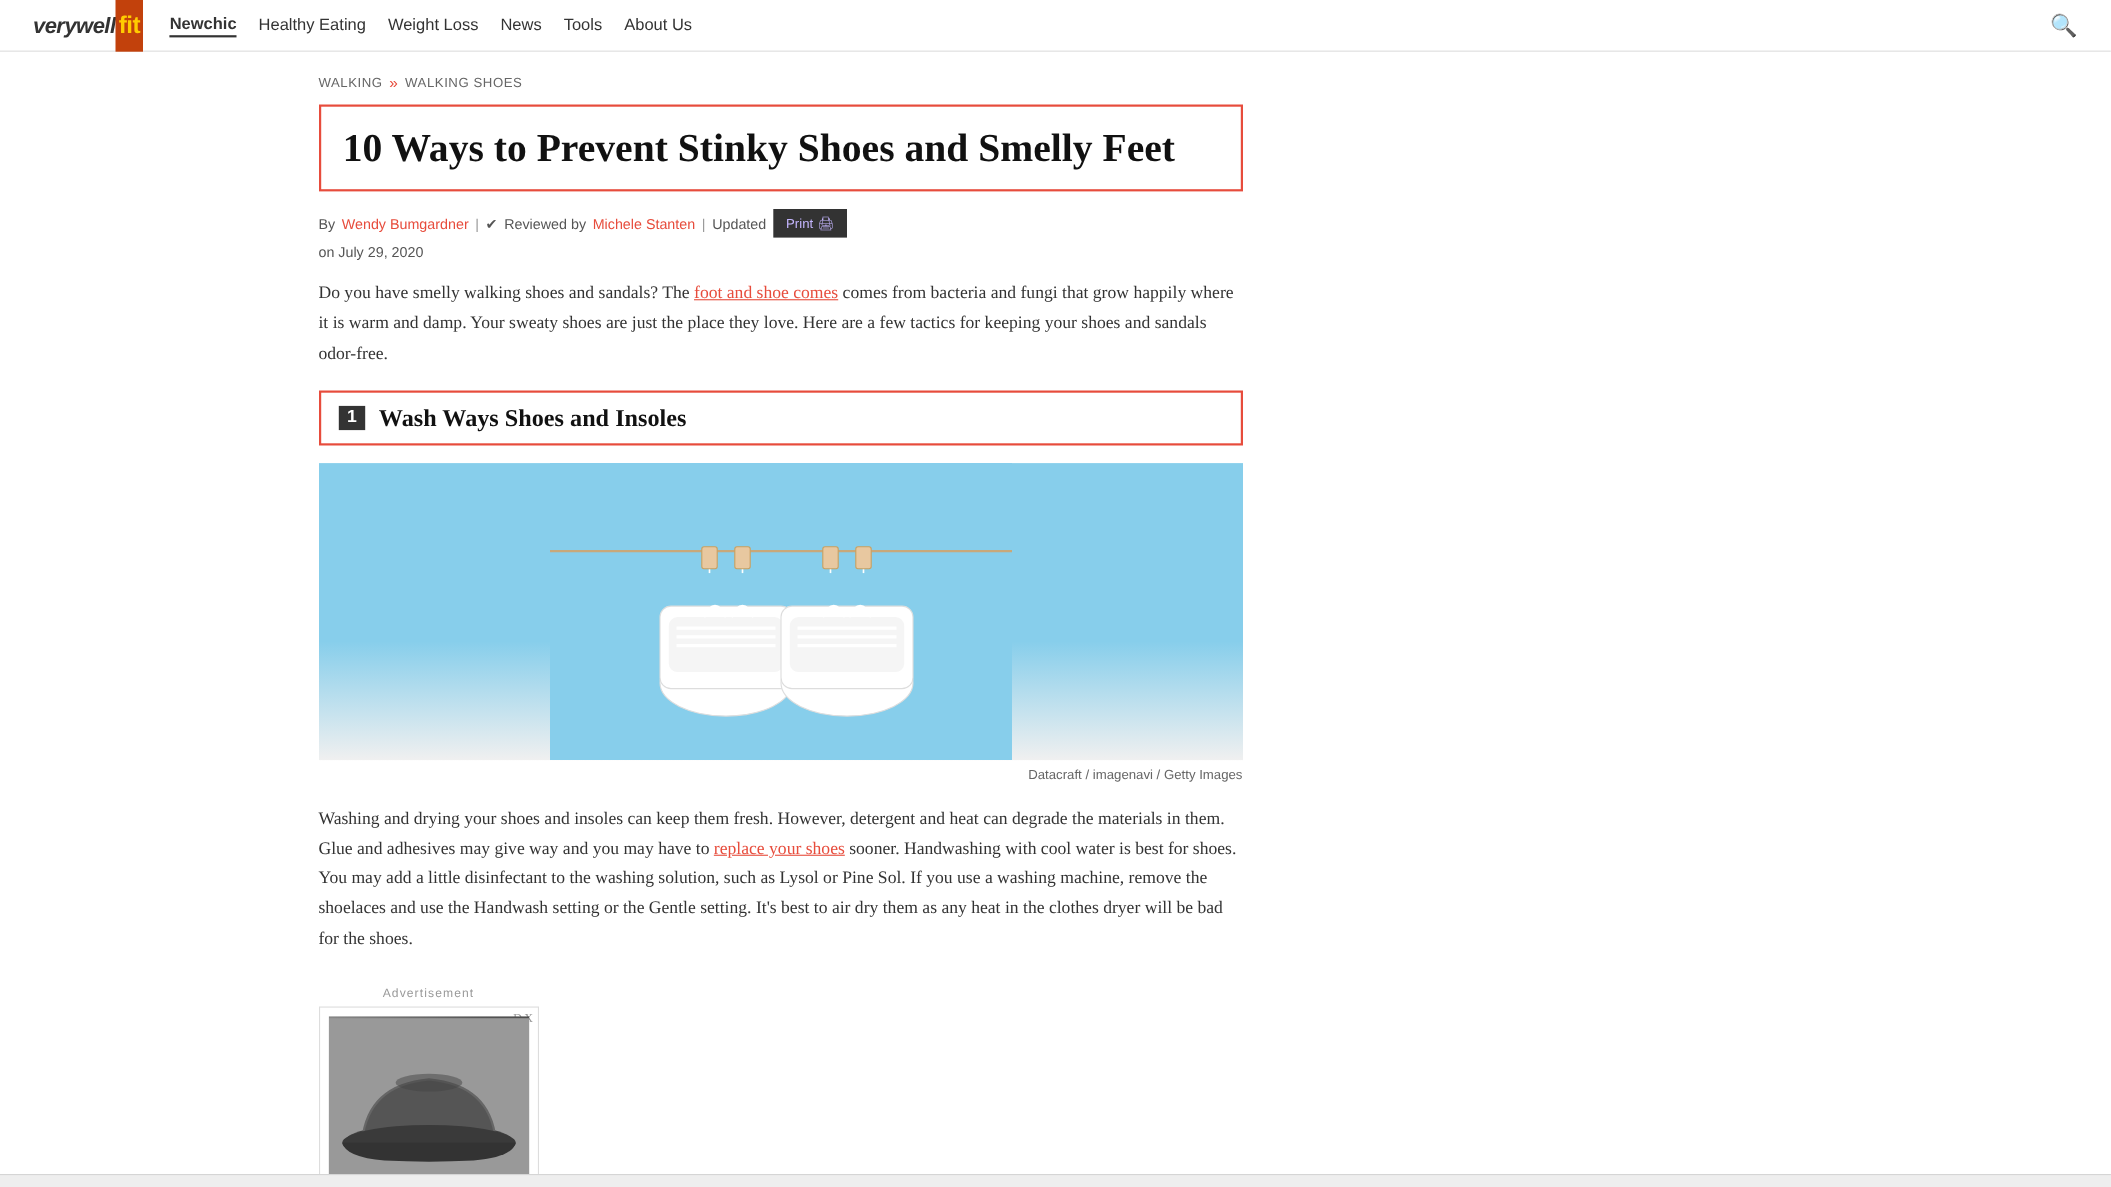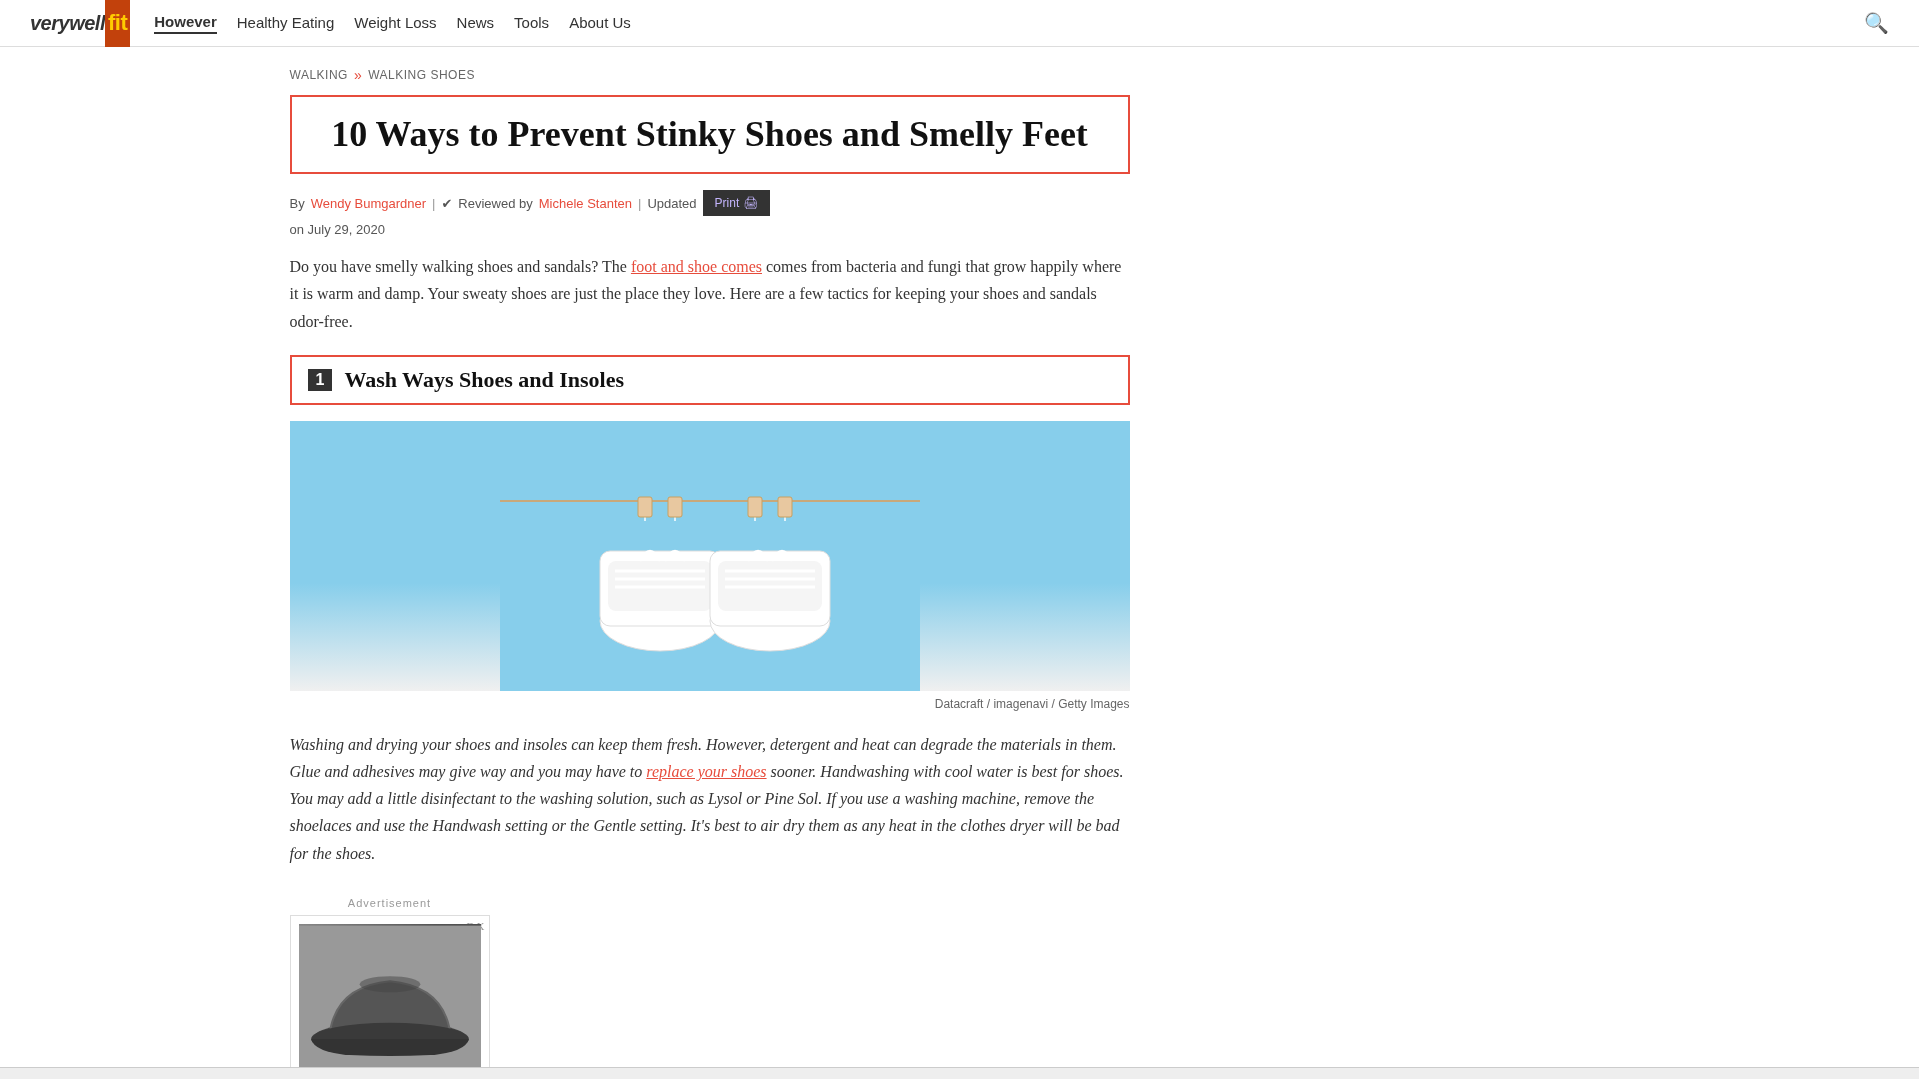--- a/index.html
+++ b/index.html
@@ -85,21 +85,20 @@
       border: 2px solid #e74c3c;
       padding: 16px 20px;
       margin-bottom: 16px;
     }
     .article-title {
       font-size: 36px;
       font-weight: bold;
       color: #111;
       line-height: 1.2;
       font-family: Georgia, serif;
-      text-align: center;
     }
 
     
     .author-line {
       font-family: Arial, sans-serif;
       font-size: 13px;
       color: #555;
       margin-bottom: 6px;
       display: flex;
       align-items: center;
@@ -186,21 +185,20 @@
       text-align: right;
       margin-bottom: 20px;
     }
 
     
     .washing-text {
       font-size: 16px;
       line-height: 1.7;
       color: #333;
       font-family: Georgia, serif;
-      font-style: italic;
     }
     .washing-text a { color: #e74c3c; text-decoration: underline; }
 
     
     .ad-label {
       font-family: Arial, sans-serif;
       font-size: 11px;
       color: #999;
       text-align: center;
       margin-bottom: 6px;
@@ -265,21 +263,21 @@
   </style>
 </head>
 <body>
 
 <header class="header">
   <div class="header-left">
     <div class="logo">
       <span class="logo-verywell">verywell</span><span class="fit">fit</span>
     </div>
     <nav>
-      <a href="#" class="active">However</a>
+      <a href="#" class="active">Newchic</a>
       <a href="#">Healthy Eating</a>
       <a href="#">Weight Loss</a>
       <a href="#">News</a>
       <a href="#">Tools</a>
       <a href="#">About Us</a>
     </nav>
   </div>
   <button class="search-icon-btn">
     <span>🔍</span>
   </button>

